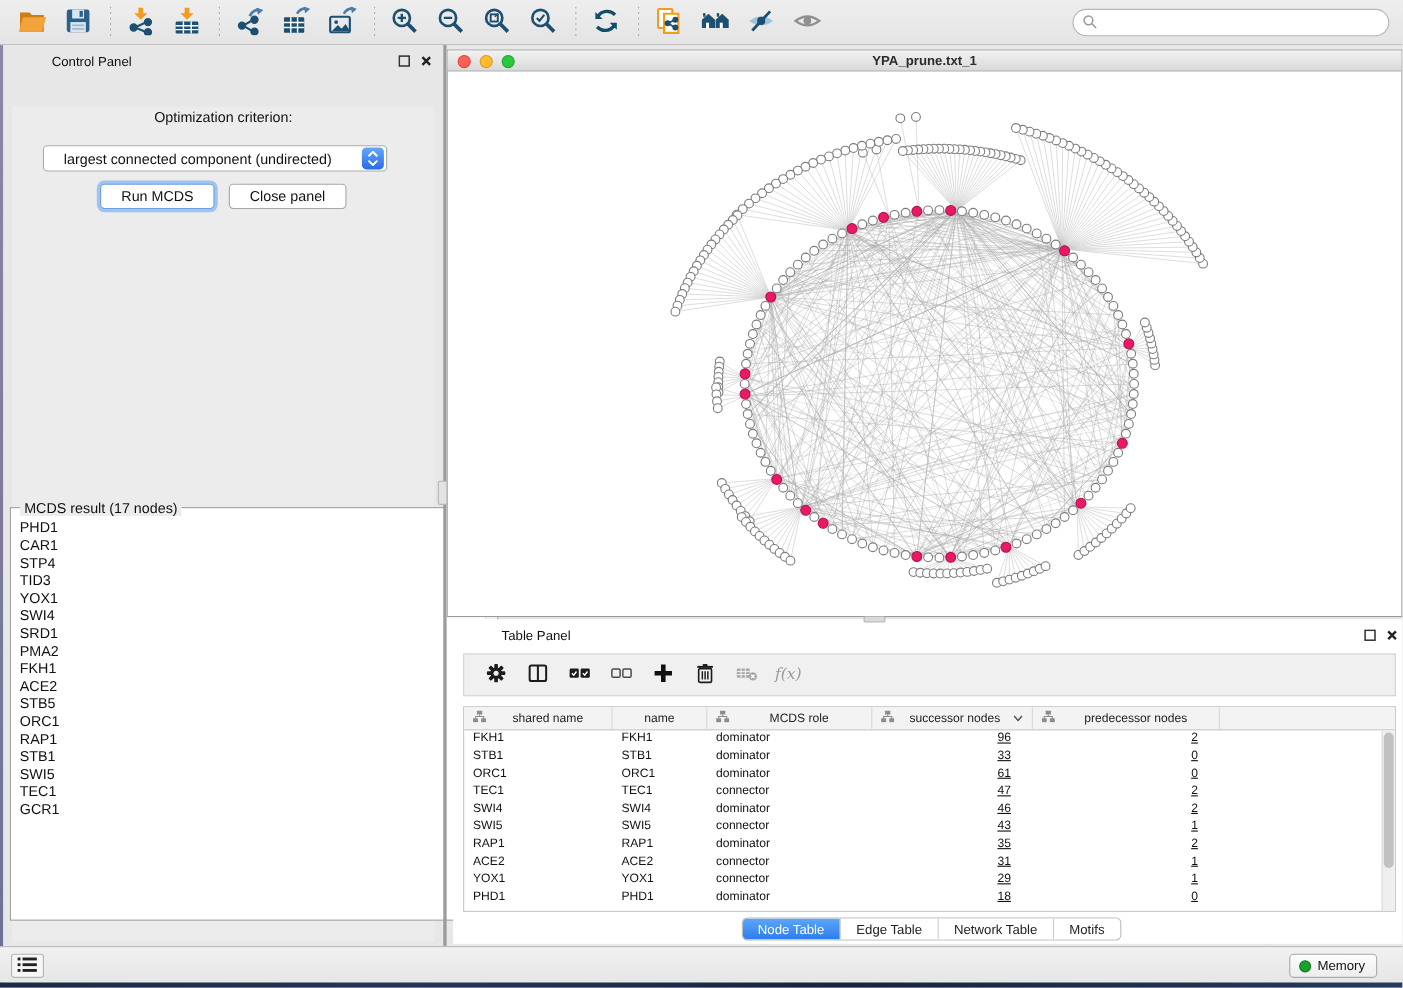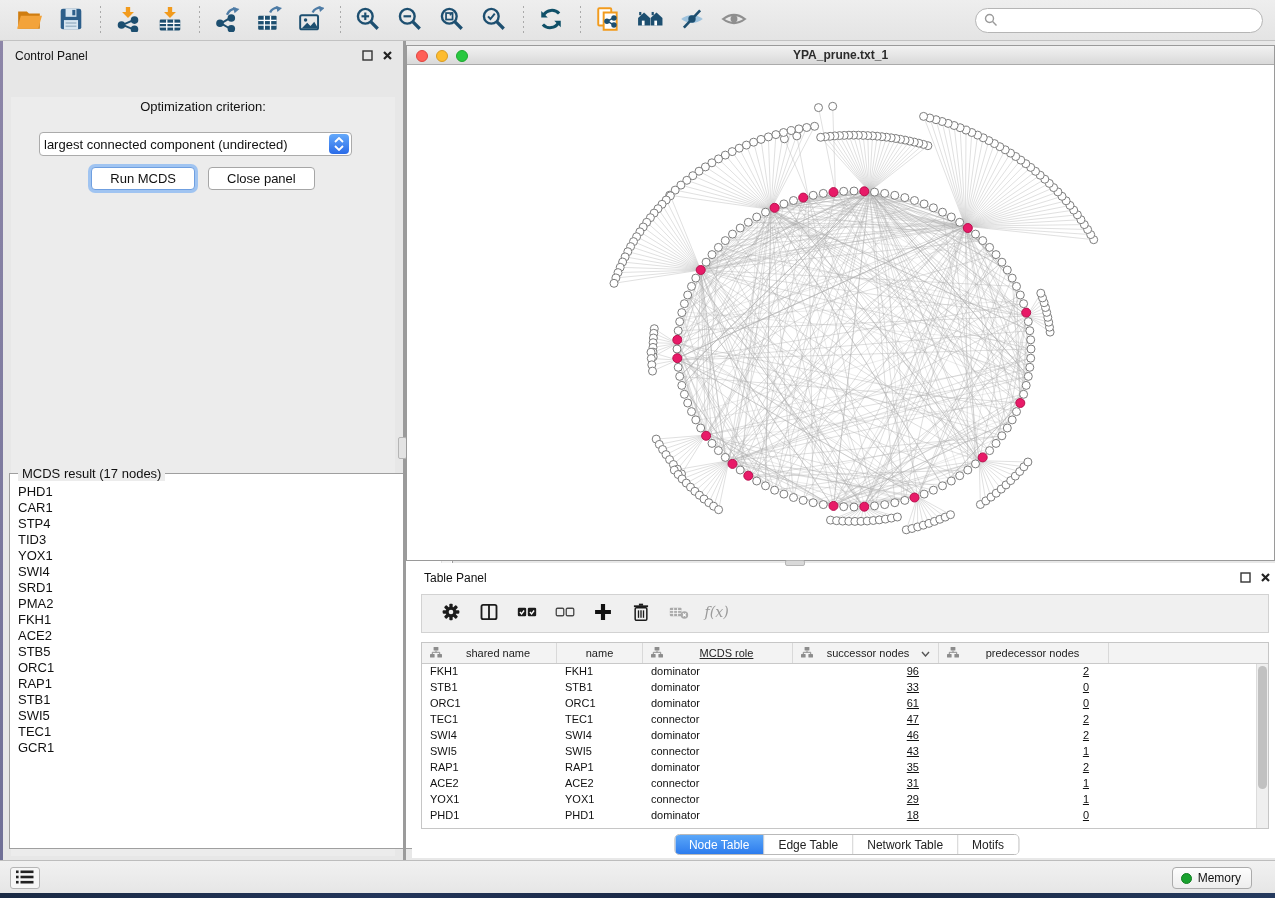--- a/index.html
+++ b/index.html
@@ -15,41 +15,41 @@
   #search-wrap { position:absolute; right:12px; top:8px; width:288px; height:25px; }
   #search-wrap input { width:100%; height:100%; border:1px solid #b5b5b5; border-radius:13px; background:#fff; padding:0 10px 0 28px; font-size:12px; outline:none; }
   #search-wrap .mag { position:absolute; left:9px; top:5px; }
 
   
   #left-strip { position:absolute; left:0; top:41px; width:3px; height:852px; background:linear-gradient(#8d86a8,#6f6f96); }
   #bottom-strip { position:absolute; left:0; top:893px; width:1275px; height:5px; background:linear-gradient(90deg,#1a2a44,#23355a 30%,#17243e 60%,#253a5e); }
 
   
   #control-panel { position:absolute; left:3px; top:41px; width:400px; height:819px; background:#e7e7e7; }
-  .panel-head { position:relative; height:28px; }
+  .panel-head { position:relative; height:28px;margin-left:32px; }
   .panel-title { position:absolute; left:12px; top:8px; font-size:12px; color:#111; }
   .panel-btns { position:absolute; right:10px; top:8px; display:flex; gap:8px; }
   .panel-btns .pbtn { width:12px; height:12px; display:flex; align-items:center; justify-content:center; cursor:pointer; background:none; border:none; padding:0; }
 
   .seg-ctrl { display:flex; height:21px; border:1px solid #b9b9b9; border-radius:5px; background:#fff; overflow:hidden; }
   .seg { display:flex; align-items:center; justify-content:center; padding:0 14px; font-size:12px; color:#222; border-right:1px solid #c4c4c4; cursor:pointer; background:#fff; white-space:nowrap; }
   .seg:last-child { border-right:none; }
   .seg.sel { background:linear-gradient(#5ba7f8,#2d7cee); color:#fff; }
   #cp-tabs { position:absolute; left:50%; transform:translateX(-50%); top:33px; }
 
   #cp-body { position:absolute; left:8px; right:8px; top:56px; bottom:4px; background:#ececec; }
   #opt-label { position:absolute; left:0; right:0; top:58px; text-align:center; font-size:13px; color:#111; }
   #criterion { position:absolute; left:36px; top:91px; width:313px; height:24px; border:1px solid #ababab; border-radius:4px; background:#fff; display:flex; align-items:center; cursor:pointer; }
-  #criterion .val { flex:1; padding-left:4px; font-size:13px; color:#111; white-space:nowrap; overflow:hidden; }
+  #criterion .val { flex:1; padding-left:18px; font-size:13px; color:#111; white-space:nowrap; overflow:hidden; }
   #criterion .stepper { width:20px; height:20px; margin-right:2px; border-radius:4px; background:linear-gradient(#64a9fa,#2a6be8); display:flex; flex-direction:column; align-items:center; justify-content:center; gap:2px; }
   .cp-buttons { position:absolute; left:0; right:0; top:126px; display:flex; justify-content:center; gap:13px; }
   .cp-btn { height:23px; padding:0 18px; background:#fff; border:1px solid #a6a6a6; border-radius:4px; font-size:13px; color:#111; cursor:pointer; }
   .cp-btn.focused { box-shadow:0 0 0 3px rgba(110,170,245,.6); border-color:#6f9fe0; }
 
-  #result-box { position:absolute; left:6px; top:420px; width:444px; height:376px; border:1px solid #9f9f9f; background:#fff;margin-top:12px; }
+  #result-box { position:absolute; left:6px; top:420px; width:444px; height:376px; border:1px solid #9f9f9f; background:#fff; }
   #result-legend { position:absolute; left:8px; top:-8px; background:#ececec; padding:0 4px; font-size:13px; color:#111; white-space:nowrap; }
   #result-list { position:absolute; left:1px; top:10px; right:12px; bottom:1px; overflow:hidden; padding-left:7px; }
   .mcds-item { font-size:13px; line-height:16px; color:#111; cursor:default; }
   #result-scroll { position:absolute; right:1px; top:10px; bottom:1px; width:10px; background:#f4f4f4; border-left:1px solid #e0e0e0; }
 
   
   #v-splitter { position:absolute; left:403px; top:41px; width:3px; height:819px; background:#9b9b9b; }
   #v-grip { position:absolute; left:398px; top:437px; width:9px; height:22px; background:#e3e3e3; border:1px solid #b5b5b5; border-radius:2px; }
 
   
@@ -1301,21 +1301,21 @@
                   <rect x="0" y="7" width="4.6" height="3.6" rx="0.6"></rect>
                   <rect x="7.4" y="7" width="4.6" height="3.6" rx="0.6"></rect>
                 </g>
                 <path d="M6 3.6v1.7M2.3 7V5.3h7.4V7" fill="none" stroke="#8c8c8c"></path>
               </svg></span>
             <span class="hlabel">shared name</span>
           </div>
           <div class="hcell" style="width: 86px; flex: 0 0 86px;">
             <span class="hlabel">name</span>
           </div>
-          <div class="hcell" style="width: 150px; flex: 0 0 150px; text-decoration: underline;">
+          <div class="hcell" style="width: 150px; flex: 0 0 150px;">
             <span class="hicon"><svg width="12" height="11" viewBox="0 0 12 11">
                 <g fill="#8c8c8c">
                   <rect x="3.6" y="0" width="4.8" height="3.6" rx="0.6"></rect>
                   <rect x="0" y="7" width="4.6" height="3.6" rx="0.6"></rect>
                   <rect x="7.4" y="7" width="4.6" height="3.6" rx="0.6"></rect>
                 </g>
                 <path d="M6 3.6v1.7M2.3 7V5.3h7.4V7" fill="none" stroke="#8c8c8c"></path>
               </svg></span>
             <span class="hlabel">MCDS role</span>
           </div>

